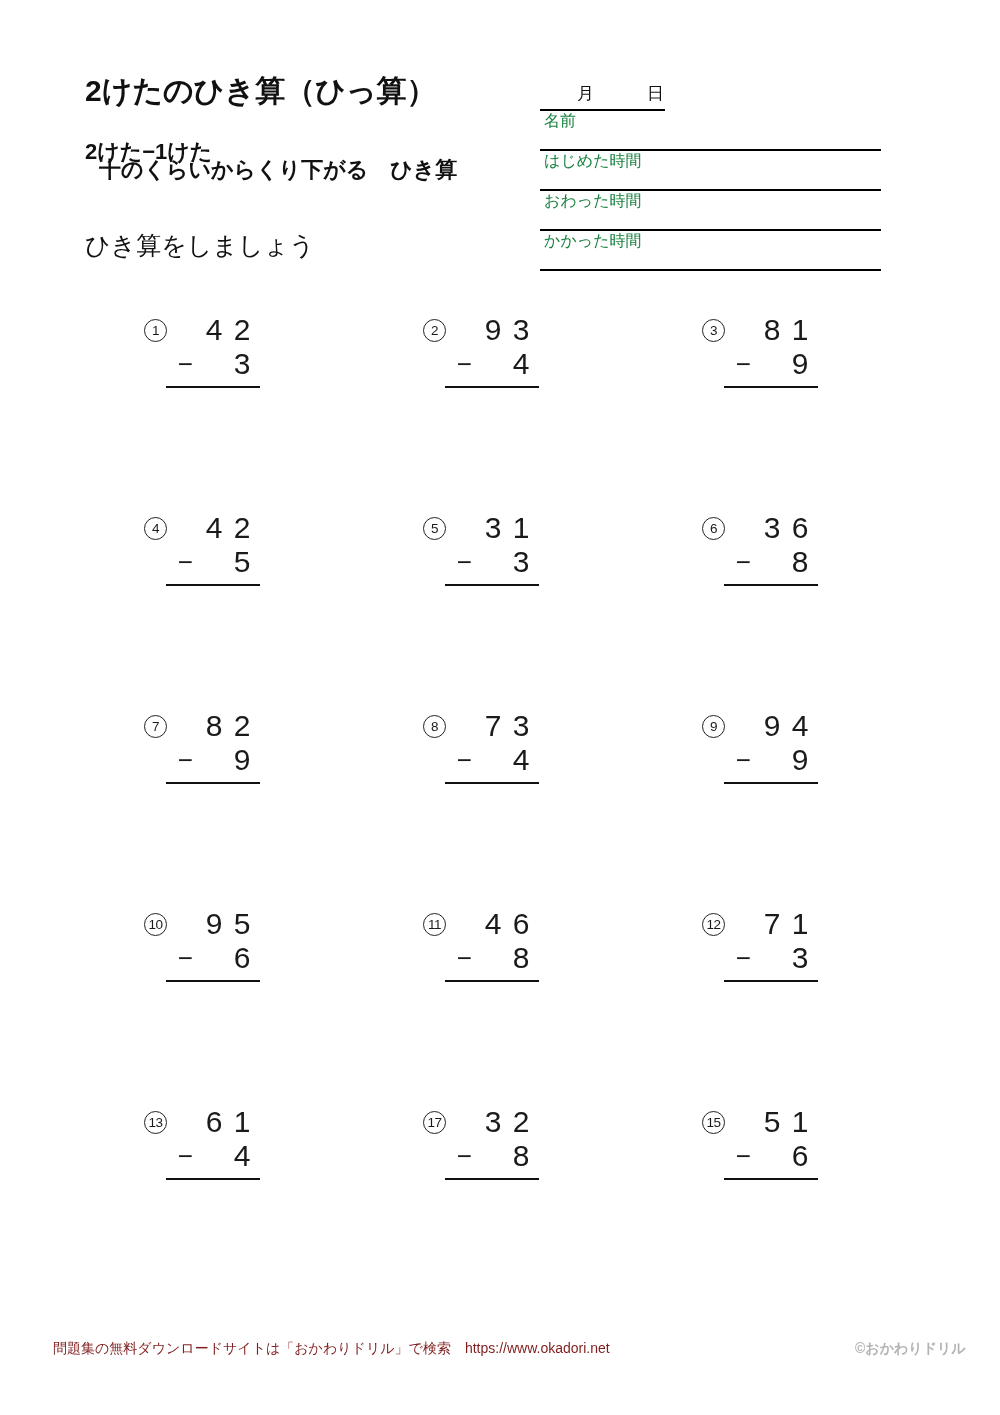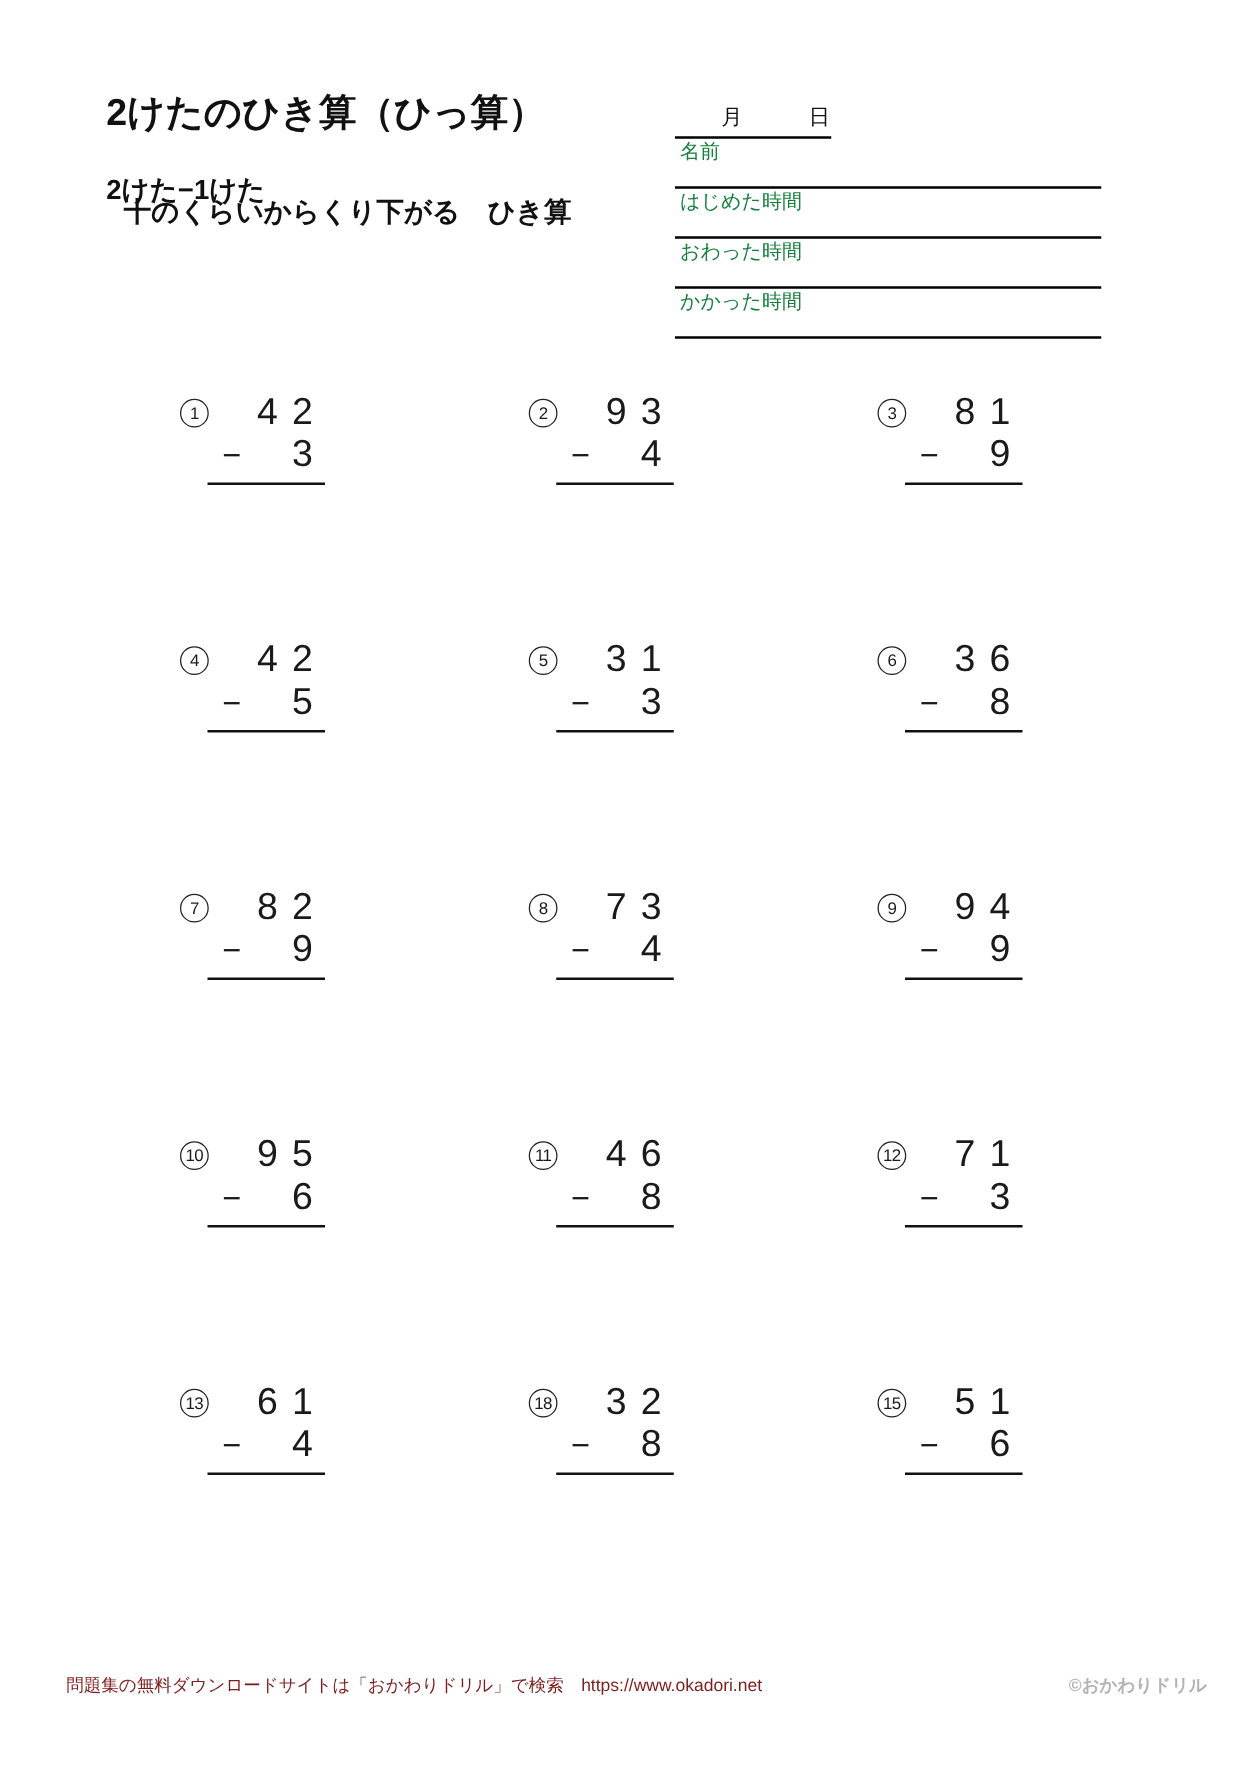--- a/index.html
+++ b/index.html
@@ -101,20 +101,21 @@
   }
 </style>
 </head>
 <body>
 
 <div class="page">
 
   <div class="title">2けたのひき算（ひっ算）</div>
   <div class="subtitle">2けた−1けた</div>
   <div class="subtitle2">十のくらいからくり下がる　ひき算</div>
+  <div class="instruction">ひき算をしましょう</div>
 
   <div class="info-form">
     <div class="date-row">
       <span class="month">月</span>
       <span class="day">日</span>
     </div>
     <div class="form-row">
       <span class="form-label">名前</span>
     </div>
     <div class="form-row">
@@ -306,21 +307,21 @@
       <div class="p-row bot">
         <span class="minus">−</span>
         <span class="digit"></span>
         <span class="digit">4</span>
       </div>
       <div class="answer-line"></div>
     </div>
 
     <div class="problem">
       <div class="p-row">
-        <span class="pnum">18</span>
+        <span class="pnum">17</span>
         <span class="digit">3</span>
         <span class="digit">2</span>
       </div>
       <div class="p-row bot">
         <span class="minus">−</span>
         <span class="digit"></span>
         <span class="digit">8</span>
       </div>
       <div class="answer-line"></div>
     </div>

